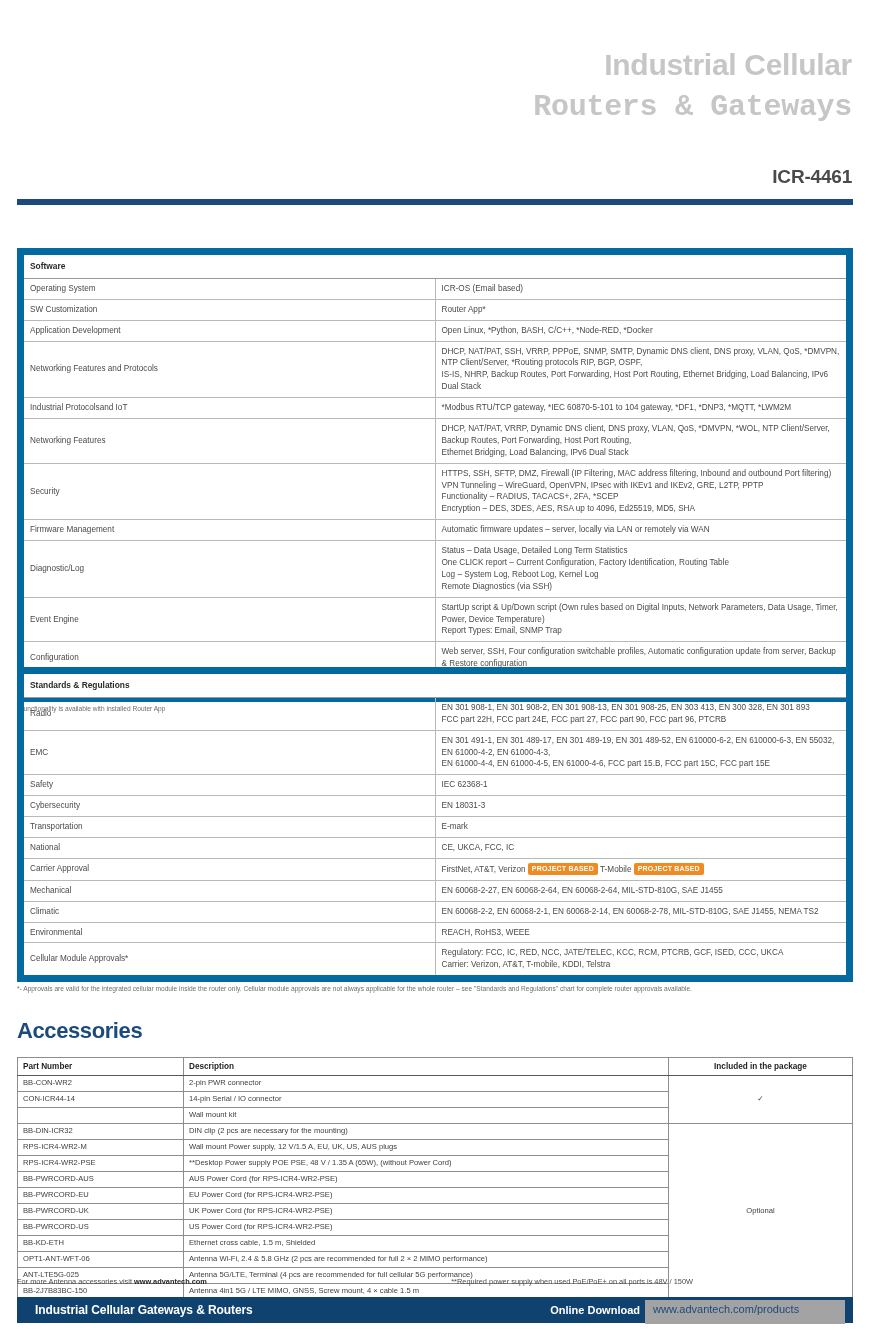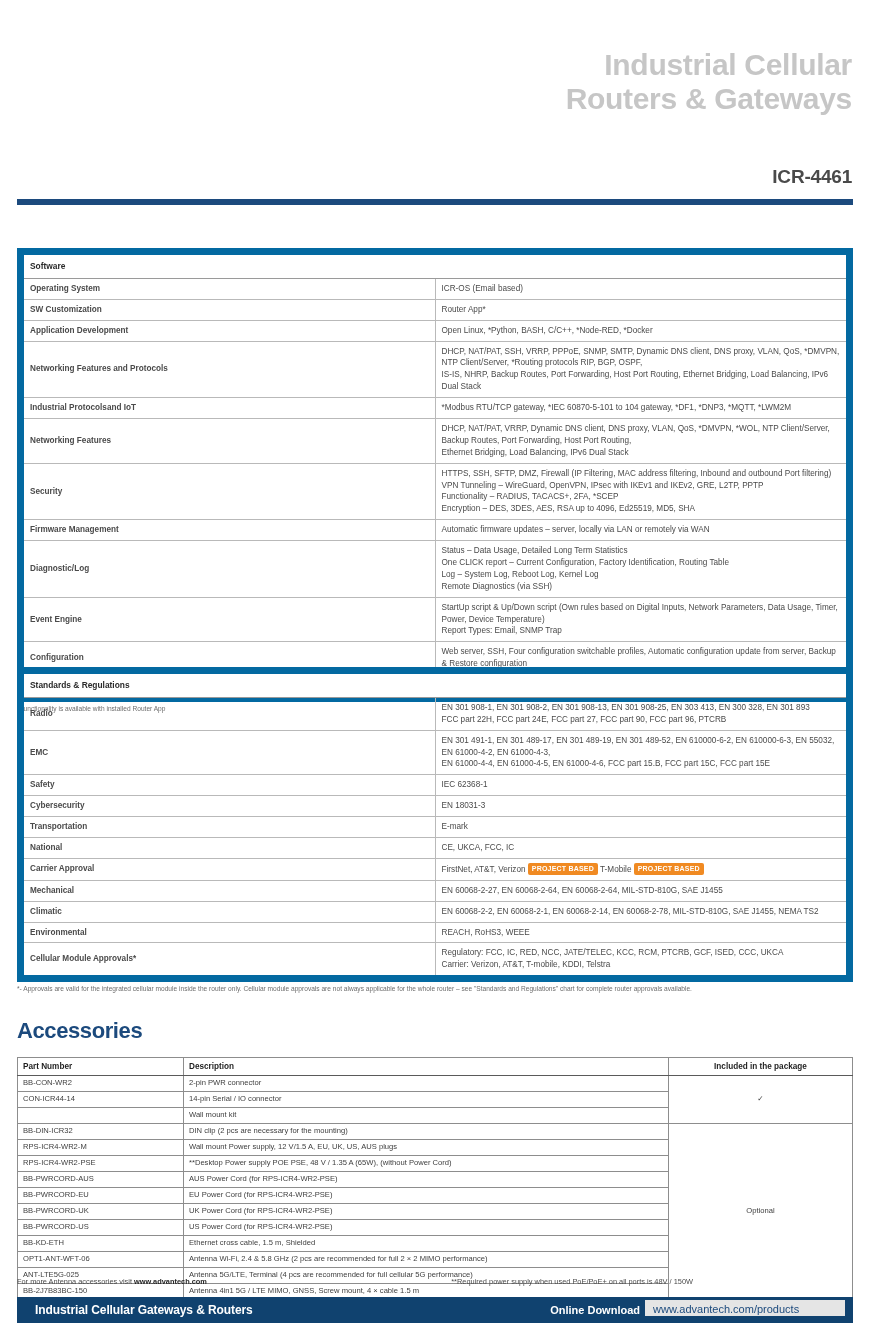--- a/index.html
+++ b/index.html
@@ -16,21 +16,21 @@
     position:absolute;left:0;top:0;width:870px;height:210px;
   }
   .hdr-title{
     position:absolute;right:18px;top:50px;
     text-align:right;
     font-size:30px;line-height:30px;
     font-weight:bold;
     color:#c6c6c6;
     letter-spacing:-0.3px;
   }
-  .hdr-title .l2{display:block;margin-top:4px;}
+  .hdr-title .l2{display:block;margin-top:12px;font-family:Liberation Mono, monospace;}
   .hdr-model{
     position:absolute;right:18px;top:166px;
     font-size:19px;font-weight:bold;color:#4a4a4a;
     letter-spacing:-0.2px;
   }
   .hdr-rule{
     position:absolute;left:17px;top:199px;width:836px;height:6px;
     background:#1c4a7d;
   }
   
@@ -41,21 +41,21 @@
     border:7px solid #0369a1;
     font-size:8.2px;
     color:#4a4a4a;
   }
   .spec-table td{
     border:1px solid #b9b9b9;
     padding:4px 6px;
     vertical-align:middle;
     line-height:1.45;
   }
-  .spec-table td.k{width:158px;font-weight:bold;}
+  .spec-table td.k{width:158px;}
   .spec-table tr.hdr td{
     background:#ffffff;
     border-bottom:1px solid #9a9a9a;
     padding:5px 6px;
   }
   .spec-table tr.hdr td span{font-weight:bold;color:#2a2a2a;font-size:8.4px;}
   .sw-wrap{position:absolute;left:17px;top:248px;}
   .std-wrap{position:absolute;left:17px;top:667px;}
   .tbl-note{
     font-size:6.6px;color:#6d6d6d;margin-top:3px;line-height:1.3;
@@ -109,22 +109,22 @@
   }
   .pf-left{
     position:absolute;left:18px;top:6px;
     color:#ffffff;font-size:12px;font-weight:bold;letter-spacing:-0.1px;
   }
   .pf-dl{
     position:absolute;right:213px;top:7px;
     color:#ffffff;font-size:11px;font-weight:bold;
   }
   .pf-url-box{
-    position:absolute;right:8px;top:3px;width:200px;height:16px;
-    background:#e5e5e5;
+    position:absolute;right:8px;top:3px;width:200px;height:24px;
+    background:#a3a3a3;
   }
   .pf-url{
     position:absolute;left:8px;top:3px;
     color:#1c4a7d;font-size:11px;
   }
 </style>
 </head>
 <body>
 
 <div class="page-header">

